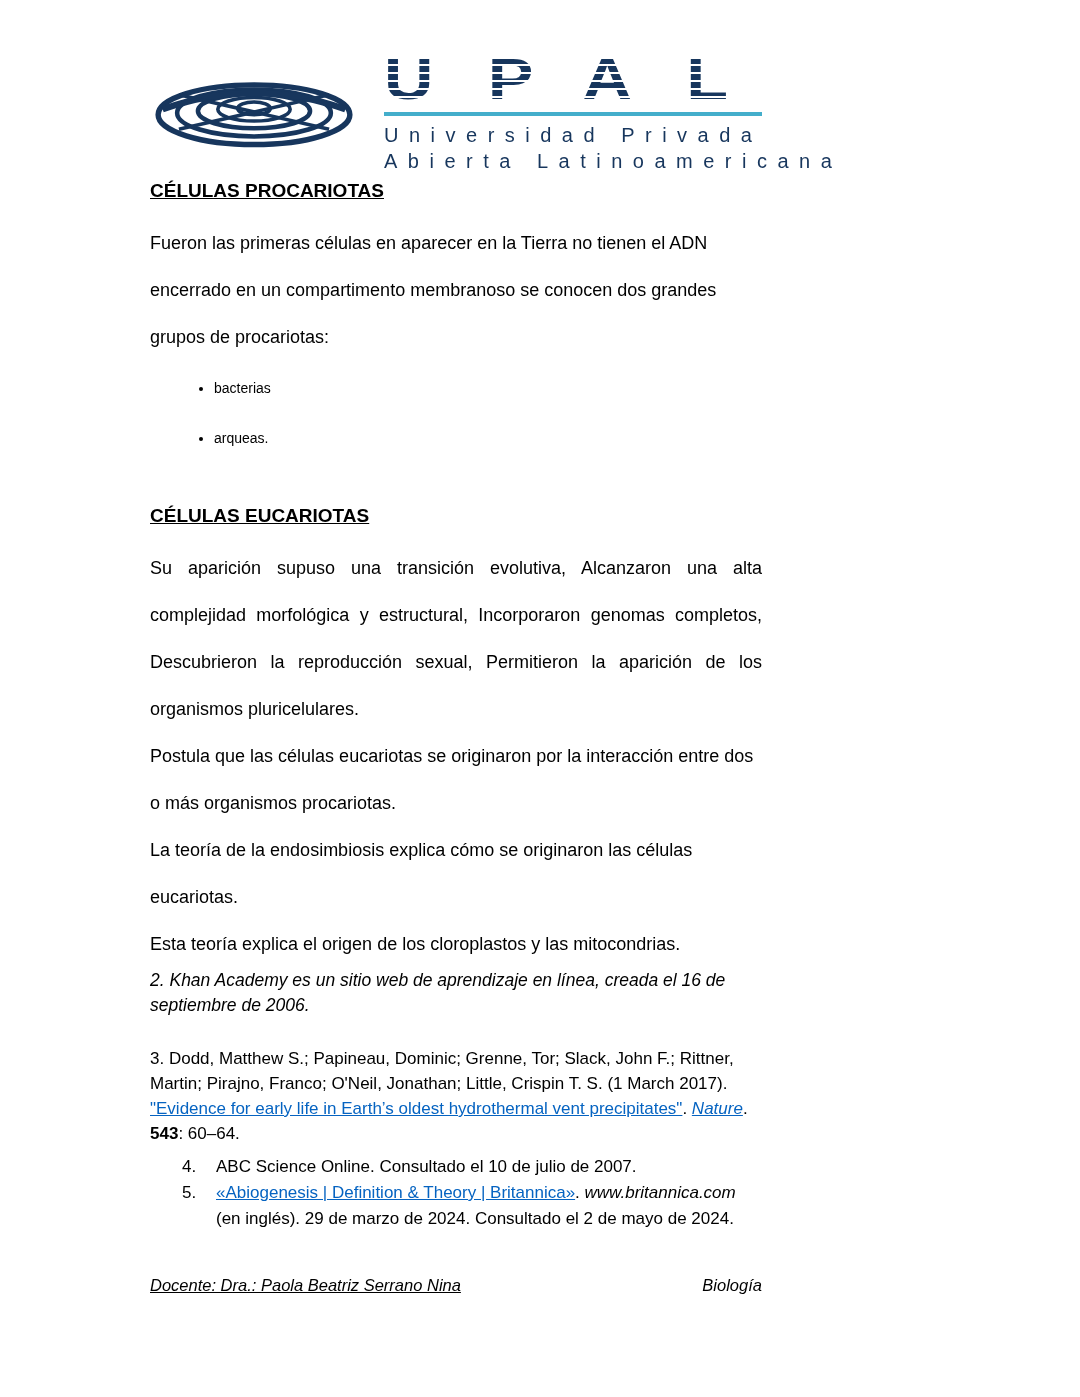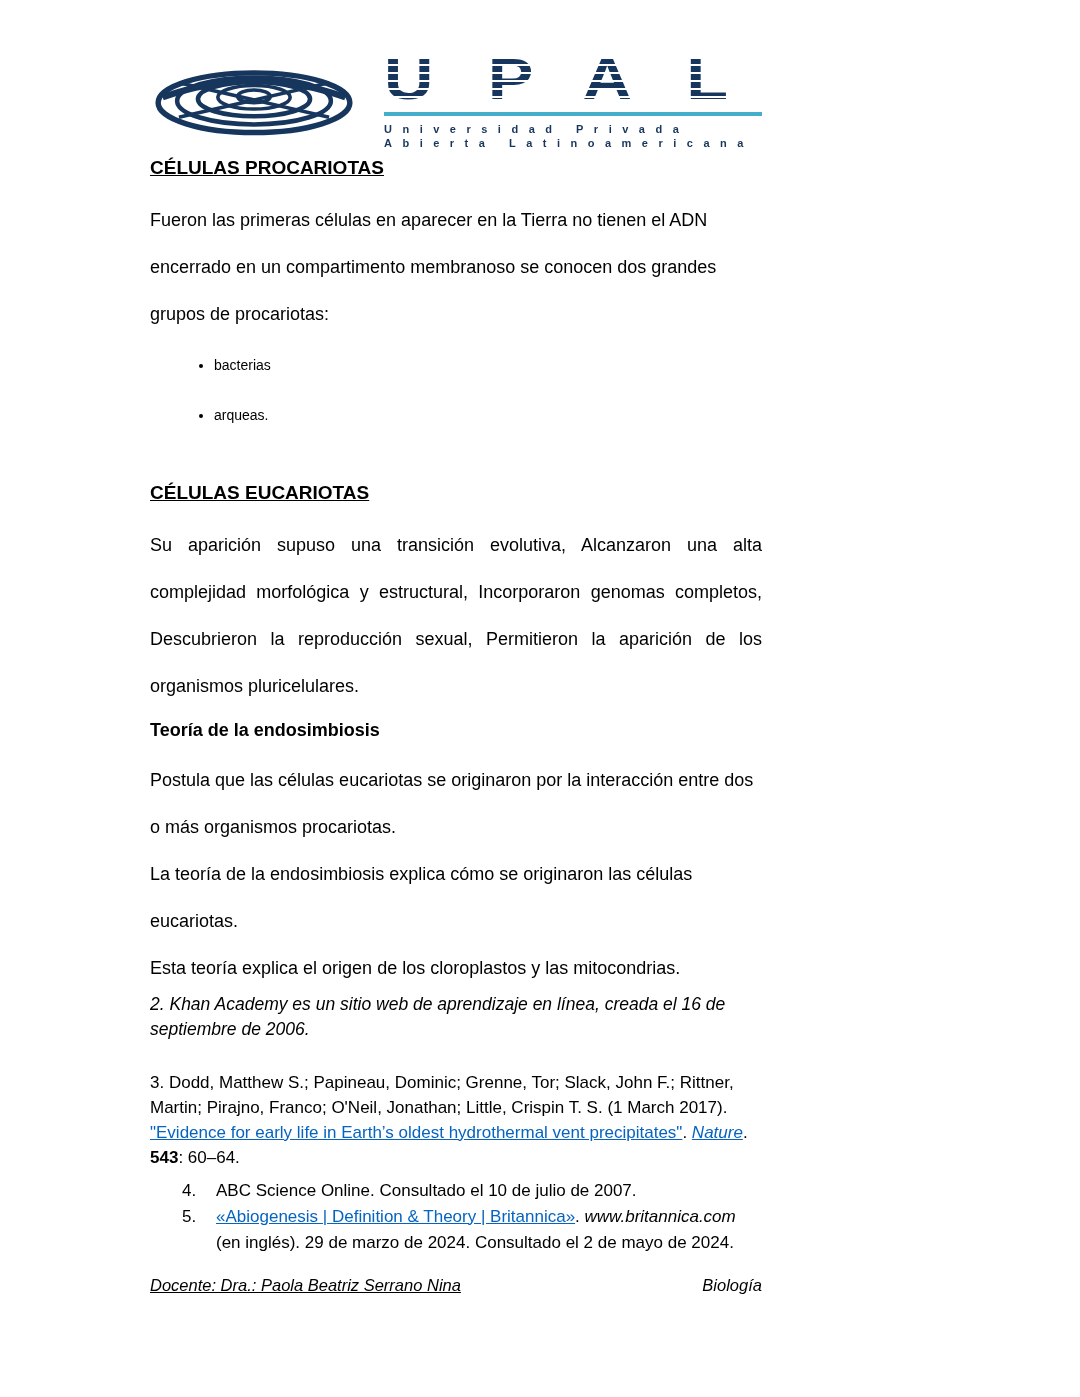--- a/index.html
+++ b/index.html
@@ -26,21 +26,21 @@
     white-space: nowrap;
   }
   @supports ((-webkit-background-clip: text) or (background-clip: text)) {
     .upal {
       background: repeating-linear-gradient(to bottom, #17365d 0 6px, rgba(255,255,255,0.45) 6px 8px);
       -webkit-background-clip: text; background-clip: text; color: transparent;
     }
   }
   .teal-rule { height: 4px; background: #44aecb; margin: 4px 0 6px; }
   .uni-name {
-    font-weight: bold; font-size: 11px; letter-spacing: 10.5px;
+    font-weight: normal; font-size: 20px; letter-spacing: 10.5px;
     color: #17365d; line-height: 1.3; white-space: nowrap;
   }
 
   
   .section-title { font-size: 19px; font-weight: bold; text-decoration: underline; margin: 6px 0 18px; }
   .gap-top { margin-top: 42px; }
   .para { font-size: 18px; line-height: 47px; margin: 0; }
   .justify { text-align: justify; }
   .bullets { list-style: disc; margin: 2px 0 0; padding-left: 64px; }
   .bullets li { font-size: 14px; line-height: 50px; }
@@ -94,21 +94,20 @@
   <h2 class="section-title">CÉLULAS PROCARIOTAS</h2>
   <p class="para">Fueron las primeras células en aparecer en la Tierra no tienen el ADN encerrado en un compartimento membranoso se conocen dos grandes grupos de procariotas:</p>
   <ul class="bullets">
     <li>bacterias</li>
     <li>arqueas.</li>
   </ul>
 
   <h2 class="section-title gap-top">CÉLULAS EUCARIOTAS</h2>
   <p class="para justify">Su aparición supuso una transición evolutiva, Alcanzaron una alta complejidad morfológica y estructural, Incorporaron genomas completos, Descubrieron la reproducción sexual, Permitieron la aparición de los organismos pluricelulares.</p>
 
-  <h3 class="sub-title">Teoría de la endosimbiosis</h3>
   <p class="para">Postula que las células eucariotas se originaron por la interacción entre dos o más organismos procariotas.</p>
   <p class="para">La teoría de la endosimbiosis explica cómo se originaron las células eucariotas.</p>
   <p class="para">Esta teoría explica el origen de los cloroplastos y las mitocondrias.</p>
 
 
   <p class="bib-item italic">2. Khan Academy es un sitio web de aprendizaje en línea,  creada el 16 de septiembre de 2006.</p>
 
   <p class="bib-item3"><span>3. Dodd, Matthew S.; Papineau, Dominic; Grenne, Tor; Slack, John F.; Rittner, Martin; Pirajno, Franco; O'Neil, Jonathan; Little, Crispin T. S. (1 March 2017). </span><a class="link" href="#">"Evidence for early life in Earth’s oldest hydrothermal vent precipitates"</a><span>. </span><a class="link italic" href="#">Nature</a><span>. </span><span class="bold">543</span><span>: 60–64.</span></p>
 
   <ol class="bib-list">

